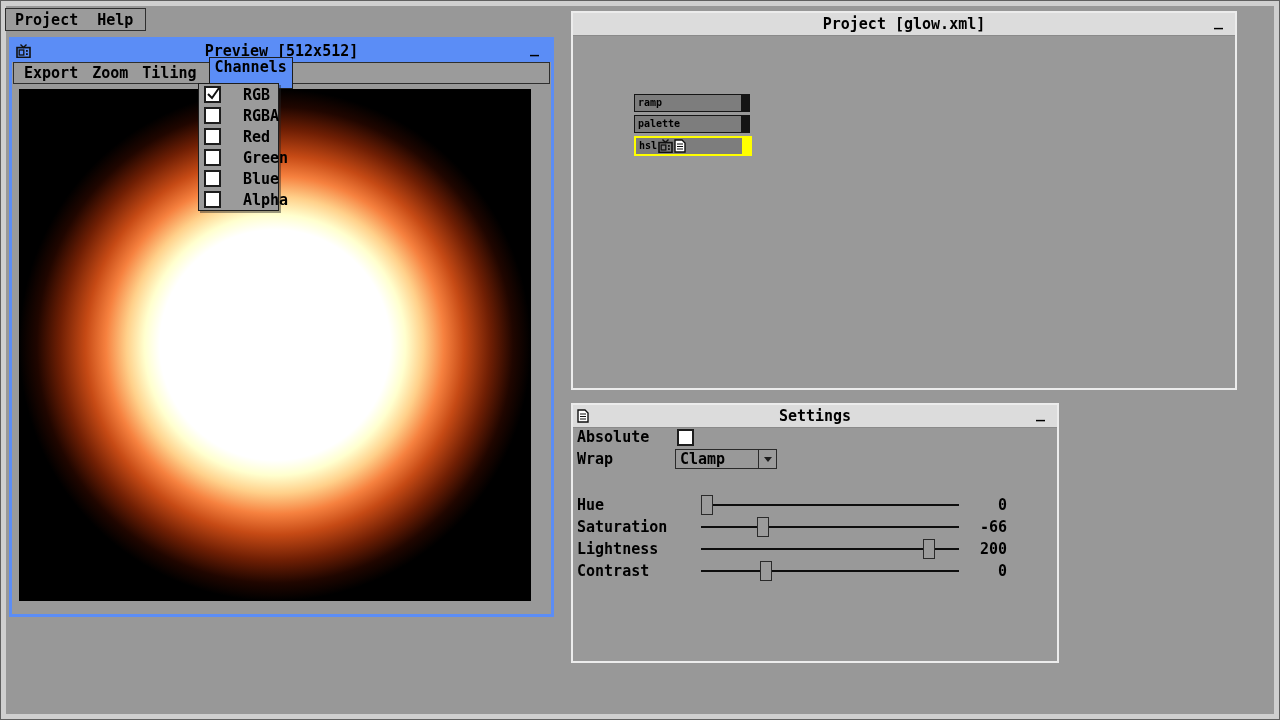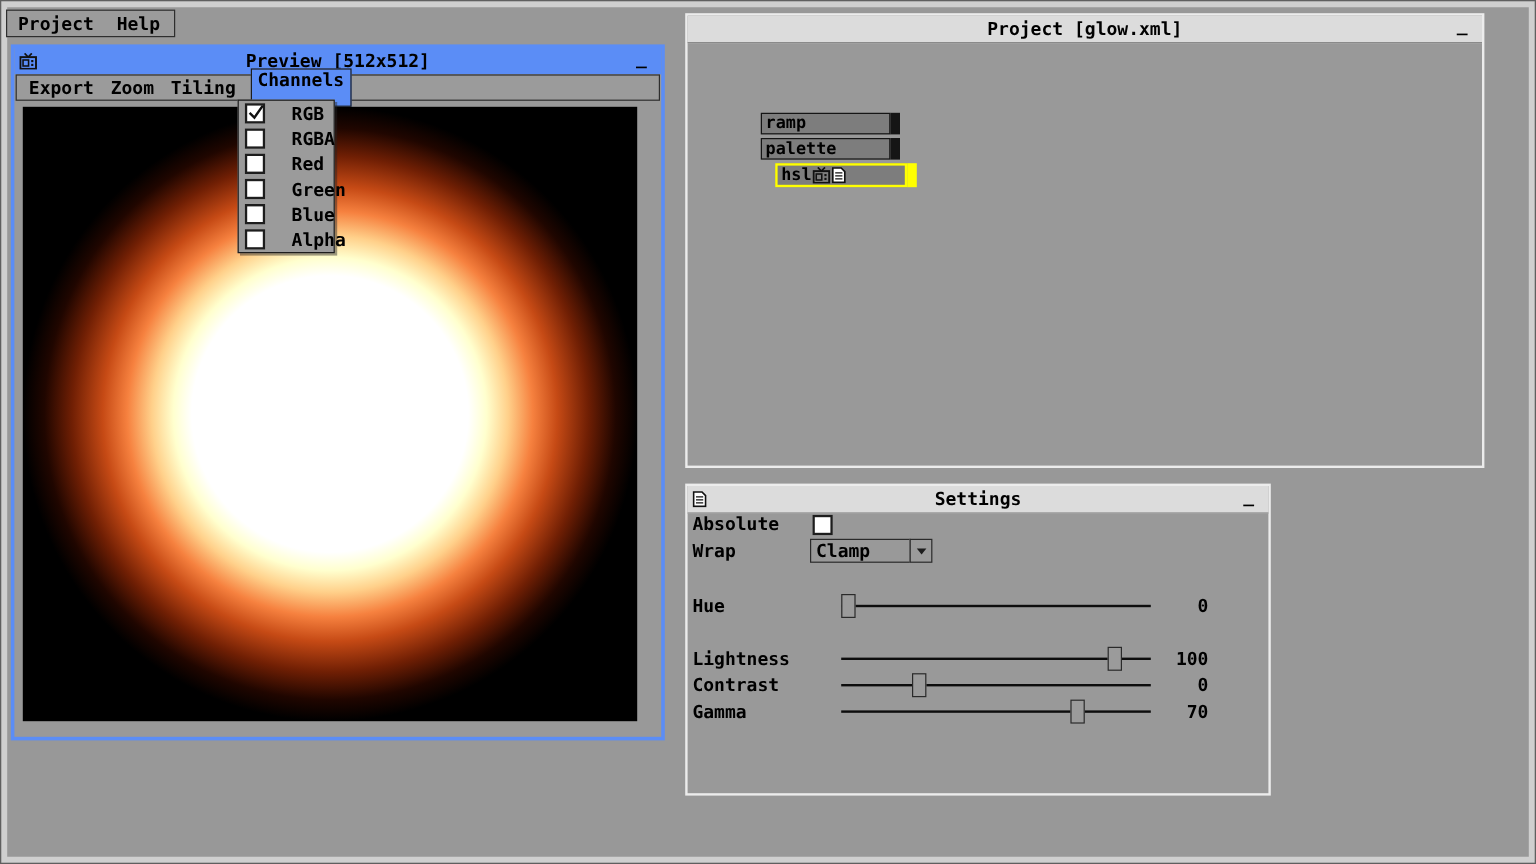--- a/index.html
+++ b/index.html
@@ -45,23 +45,23 @@
   .lightwin{border:2px solid #ececec;}
   .lightwin .titlebar{background:#dcdcdc;border-bottom:1px solid #8a8a8a;}
   .wcontent{position:absolute;left:0;top:22px;right:0;bottom:0;}
   .project{left:570px;top:10px;width:666px;height:379px;}
   .settings{left:570px;top:402px;width:488px;height:260px;}
   
   .nodes{position:absolute;left:61px;top:59px;}
   .node{display:flex;margin-bottom:3px;cursor:default;}
   .node .lbl{width:108px;height:18px;box-sizing:border-box;background:#7d7d7d;
     border:1px solid #151515;display:flex;align-items:center;padding-left:3px;
-    font-size:14px;line-height:16px;}
+    font-size:10px;line-height:16px;}
   .node .conn{width:8px;height:18px;background:#151515;}
-  .node.selected .lbl{border:2px solid #ffff00;width:110px;height:20px;margin-left:12px;}
+  .node.selected .lbl{border:2px solid #ffff00;width:110px;height:20px;}
   .node.selected .conn{background:#ffff00;height:20px;}
   .node .nicon{display:inline-flex;margin-left:1px;}
   
   .row{position:absolute;left:4px;right:4px;height:20px;text-decoration:underline;}
   .rlabel{position:absolute;left:0;top:0;line-height:20px;}
   .row .cb{position:absolute;left:100px;top:2px;}
   .combo{position:absolute;left:98px;top:0;width:102px;height:24px;padding-left:40px;}
   .combo .cval{position:absolute;left:0;top:0;width:84px;height:20px;box-sizing:border-box;
     border:1px solid #2a2a2a;line-height:18px;padding-left:4px;cursor:default;}
   .combo .arrowbtn{position:absolute;left:83px;top:0;width:19px;height:20px;box-sizing:border-box;
@@ -209,40 +209,40 @@
           </div>
         </div>
         <div class="row" style="top: 68px;">
           <span class="rlabel">Hue</span>
           <div class="slider">
             <div class="track"></div>
             <div class="thumb" style="left: -0.0659999px;"></div>
           </div>
           <div class="sval">0</div>
         </div>
+        <div class="row" style="top: 90px;">
+          <span class="rlabel">Saturation</span>
+          <div class="slider">
+            <div class="track"></div>
+            <div class="thumb" style="left: 55.92px;"></div>
+          </div>
+          <div class="sval">-66</div>
+        </div>
         <div class="row" style="top: 112px;">
           <span class="rlabel">Lightness</span>
           <div class="slider">
             <div class="track"></div>
             <div class="thumb" style="left: 222.072px;"></div>
           </div>
-          <div class="sval">100</div>
+          <div class="sval">200</div>
         </div>
         <div class="row" style="top: 134px;">
           <span class="rlabel">Contrast</span>
           <div class="slider">
             <div class="track"></div>
             <div class="thumb" style="left: 59.016px;"></div>
           </div>
           <div class="sval">0</div>
         </div>
-        <div class="row" style="top: 156px;">
-          <span class="rlabel">Gamma</span>
-          <div class="slider">
-            <div class="track"></div>
-            <div class="thumb" style="left: 191.112px;"></div>
-          </div>
-          <div class="sval">70</div>
-        </div>
       </div>
   </div>
 
 </div>
 
 </body></html>

